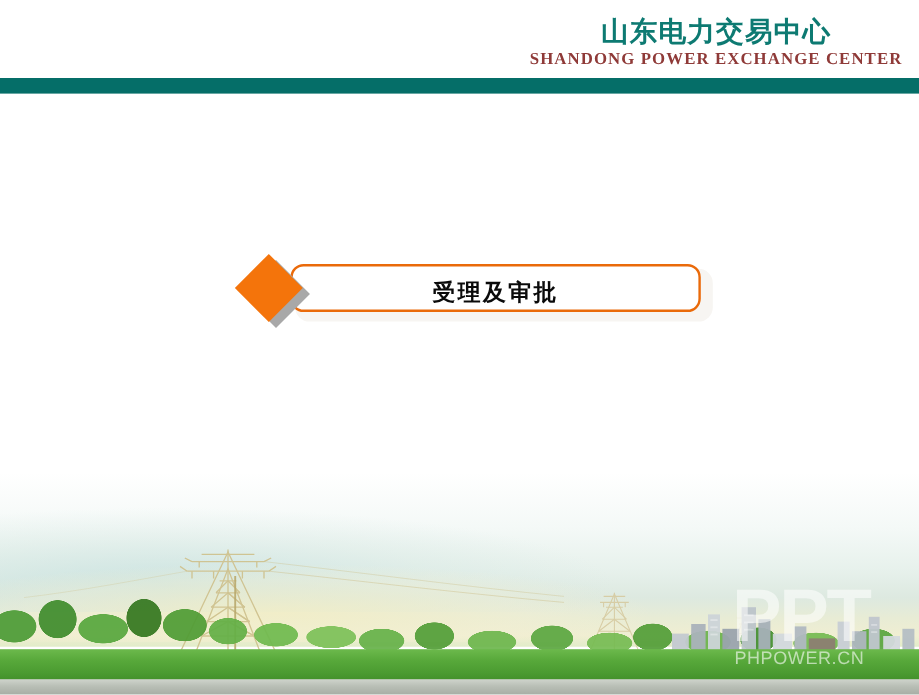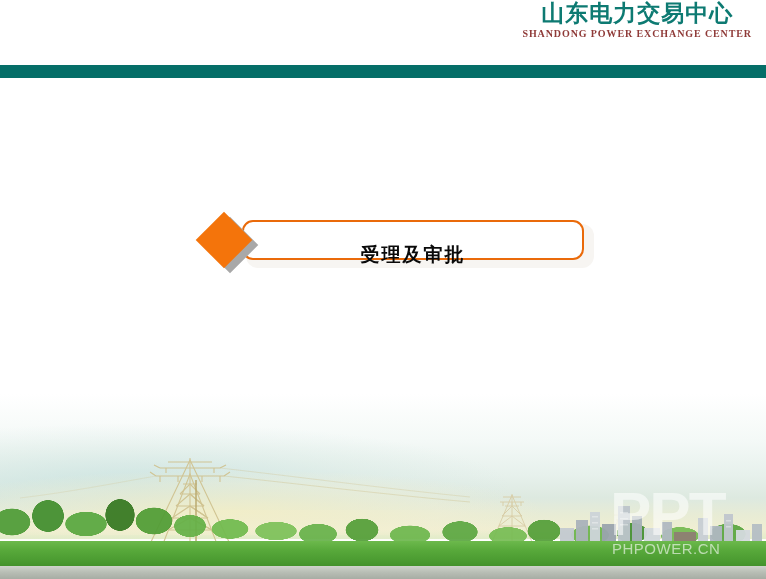--- a/index.html
+++ b/index.html
@@ -51,36 +51,36 @@
   
   .header-area {
     position: absolute;
     left: 0; top: 0;
     width: 766px; height: 65px;
     background: #ffffff;
   }
   .logo {
     position: absolute;
     right: 14px;
-    top: 2px;
+    top: 16px;
     text-align: center;
     line-height: 1;
   }
   .logo-cn {
     font-family: "DejaVu Sans", sans-serif;
     font-size: 23px;
     font-weight: bold;
     color: #0d7a72;
     letter-spacing: 1px;
     white-space: nowrap;
   }
   .logo-en {
     margin-top: 4px;
     font-family: "Liberation Serif", serif;
-    font-size: 10px;
+    font-size: 14px;
     font-weight: bold;
     color: #8f3a38;
     letter-spacing: .9px;
     white-space: nowrap;
   }
   .header-bar {
     position: absolute;
     left: 0; top: 65px;
     width: 766px; height: 13px;
     background: #056e68;
@@ -106,21 +106,21 @@
     position: absolute;
     left: 46px; top: 4px;
     width: 342px; height: 40px;
     border: 2px solid #ea6a0a;
     border-radius: 11px;
     background: #ffffff;
     box-sizing: border-box;
   }
   .frame-label {
     position: absolute;
-    left: 46px; top: 19px;
+    left: 46px; top: 8px;
     width: 342px; height: 40px;
     display: flex;
     align-items: center;
     justify-content: center;
     font-family: "DejaVu Sans", sans-serif;
     font-size: 19px;
     font-weight: bold;
     color: #0a0a0a;
     letter-spacing: 2px;
   }

